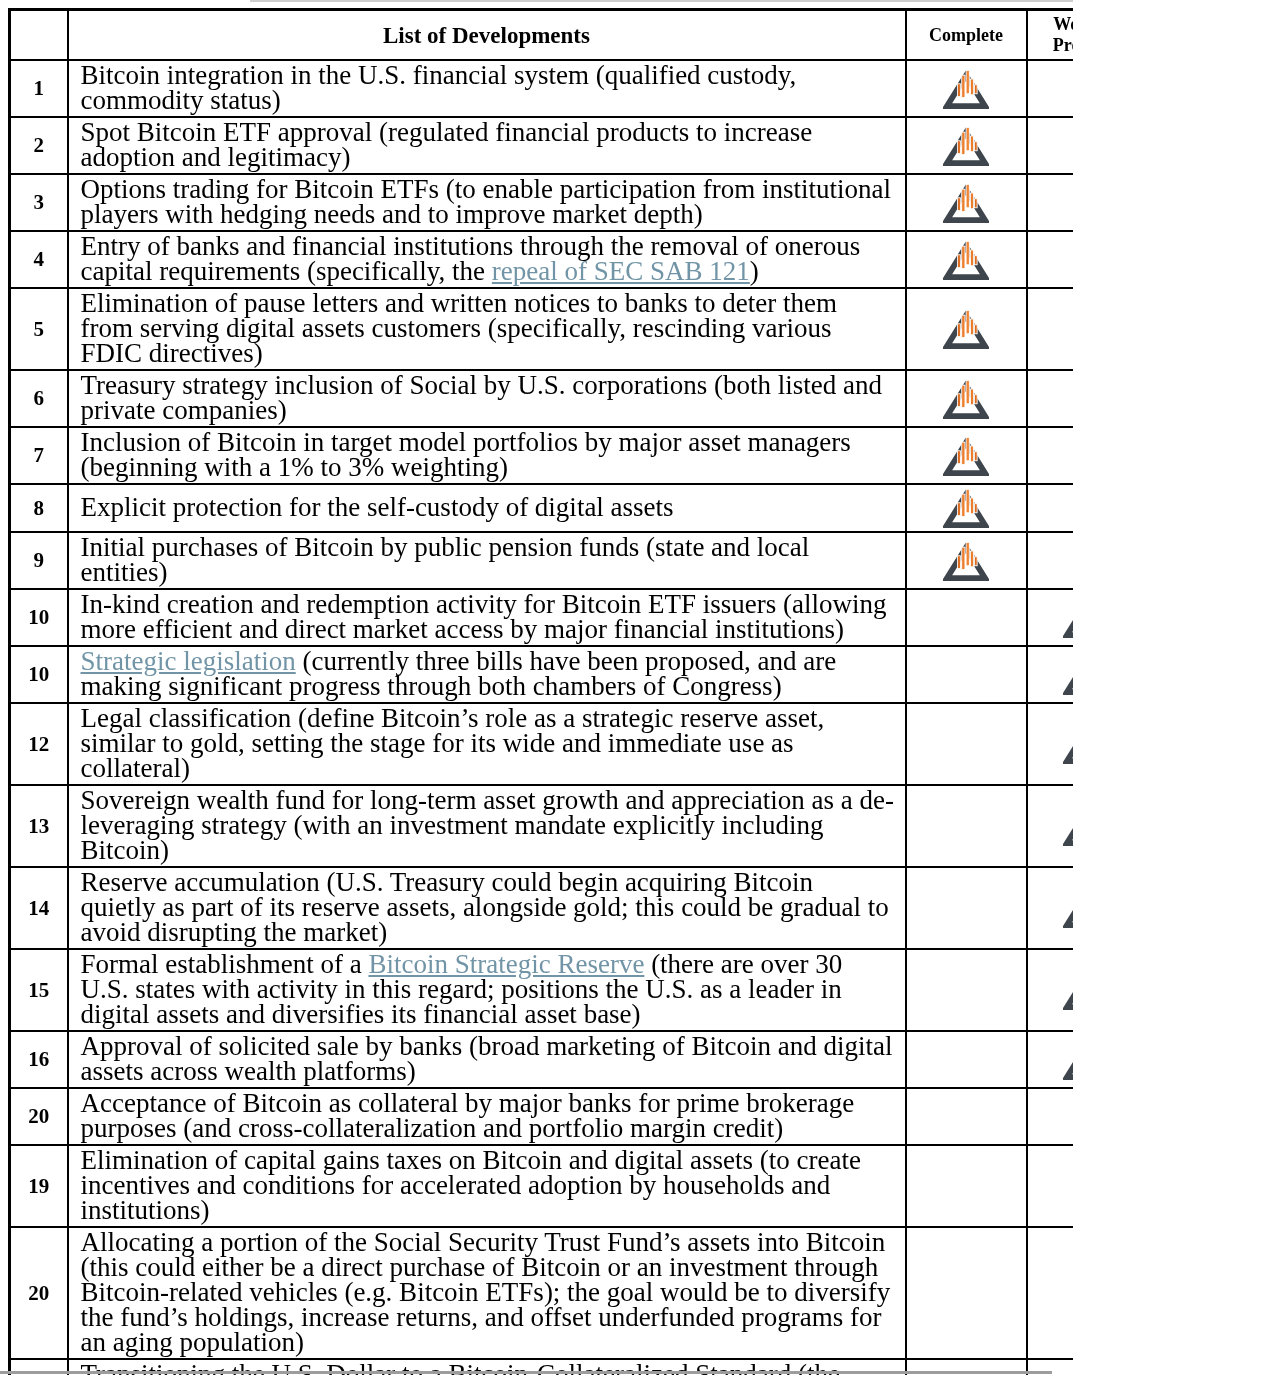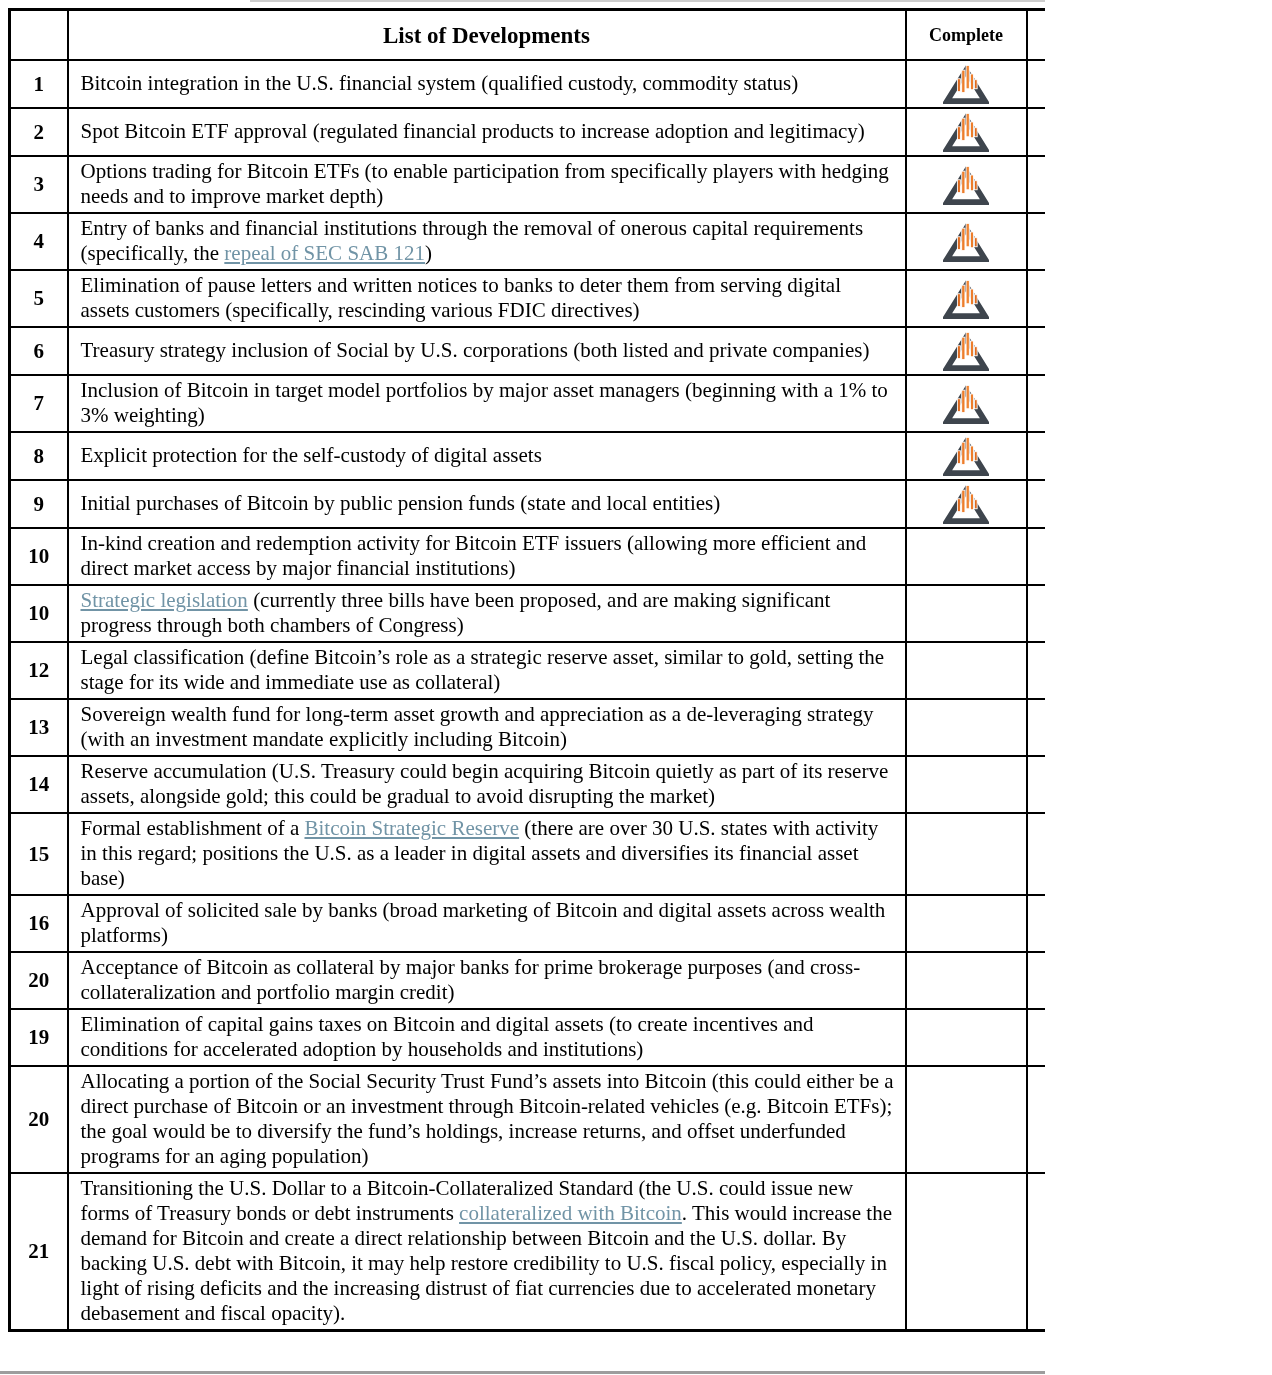--- a/index.html
+++ b/index.html
@@ -4,20 +4,21 @@
 <style>
   html, body { margin: 0; padding: 0; background: #ffffff; }
   .page {
     position: relative;
     width: 1045px;
     height: 1375px;
     background: #ffffff;
     font-family: "Liberation Serif", "DejaVu Serif", serif;
     color: #000000;
     overflow: hidden;
+    padding-left: 28px;
   }
   .artifact-top {
     position: absolute; top: 0; left: 250px; width: 1010px; height: 2px;
     background: #cdcdcd;
   }
   .artifact-bottom {
     position: absolute; top: 1371px; left: 0; width: 1052px; height: 3px;
     background: #9d9d9d;
   }
   table.dev-table {
@@ -48,21 +49,21 @@
   th.h-title { font-size: 23px; }
   th.h-status { font-size: 18px; }
   tbody tr { height: 44px; }
   td.num {
     font-weight: bold;
     font-size: 21px;
     text-align: center;
     vertical-align: middle;
   }
   td.desc {
-    font-size: 21px;
+    font-size: 27px;
     line-height: 25px;
     padding: 2px 10px 3px 12px;
     vertical-align: middle;
     text-align: left;
   }
   td.status {
     text-align: center;
     vertical-align: middle;
     padding: 2px;
   }
@@ -128,21 +129,21 @@
       <rect class="b-lite" x="24.1" y="2.5" width="3.4" height="24.5"></rect>
       <rect class="b-mid" x="28.7" y="11.5" width="3.1" height="16.5"></rect>
       <rect class="b-dark" x="32.9" y="17.5" width="2.8" height="9.5"></rect>
     </g>
   </svg></td>
           <td class="status"></td>
           <td class="status"></td>
         </tr>
         <tr>
           <td class="num">3</td>
-          <td class="desc">Options trading for Bitcoin ETFs (to enable participation from specifically players with hedging needs and to improve market depth)</td>
+          <td class="desc">Options trading for Bitcoin ETFs (to enable participation from institutional players with hedging needs and to improve market depth)</td>
           <td class="status"><svg class="logo" viewBox="0 0 48 44" width="46" height="42" aria-hidden="true">
     <path class="tri" d="M24 8 L44 40 L4 40 Z" fill="none" stroke-width="6" stroke-linejoin="miter"></path>
     <g stroke="#ffffff" stroke-width="0.9">
       <rect class="b-dark" x="15.0" y="16.5" width="3.1" height="13.5"></rect>
       <rect class="b-mid" x="19.5" y="7.5" width="3.4" height="23.5"></rect>
       <rect class="b-lite" x="24.1" y="2.5" width="3.4" height="24.5"></rect>
       <rect class="b-mid" x="28.7" y="11.5" width="3.1" height="16.5"></rect>
       <rect class="b-dark" x="32.9" y="17.5" width="2.8" height="9.5"></rect>
     </g>
   </svg></td>

